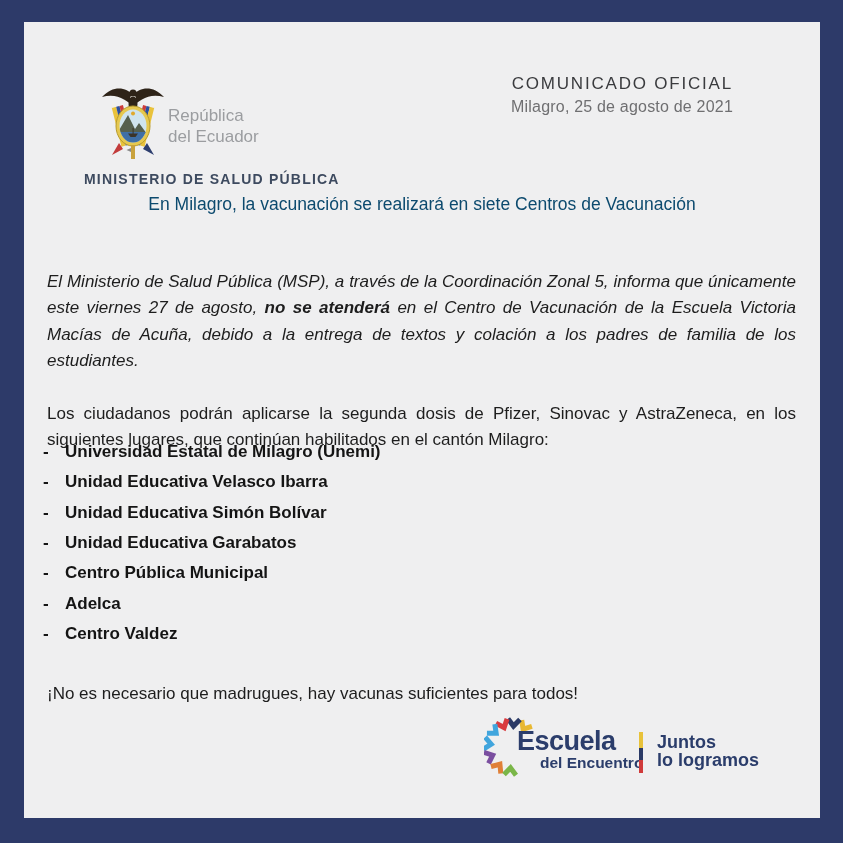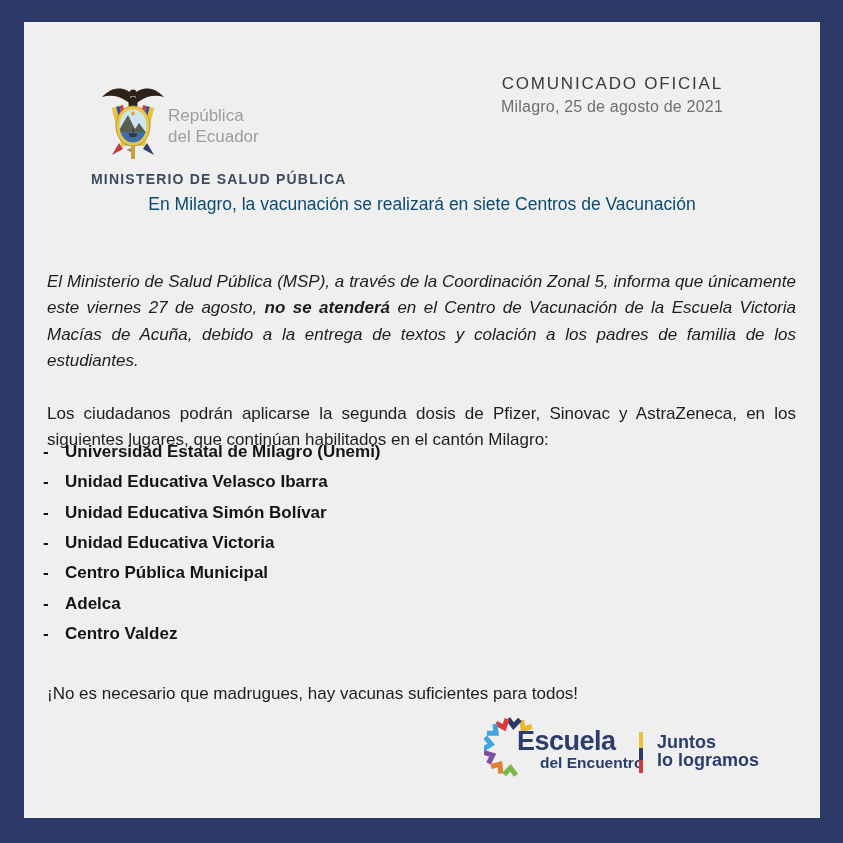--- a/index.html
+++ b/index.html
@@ -11,27 +11,27 @@
   .abs{position:absolute;}
   .card{
     position:absolute;left:24px;top:22px;width:796px;height:796px;
     background:#efeff0;
   }
   
   .emblem{left:76px;top:60px;}
   .republic{
     left:144px;top:84px;font-size:17px;line-height:20.5px;color:#9b9da0;
   }
-  .official-block{right:97px;top:52px;text-align:right;}
+  .official-block{right:87px;top:52px;text-align:right;}
   .comunicado{
     font-size:17px;letter-spacing:1.8px;color:#3a3b3e;font-weight:500;
   }
   .date{font-size:16px;color:#6f6f71;margin-top:4px;letter-spacing:.2px;}
   .ministry{
-    left:67px;top:149px;font-size:14px;font-weight:bold;
+    left:60px;top:149px;font-size:14px;font-weight:bold;
     letter-spacing:1.2px;color:#3d4a5f;
   }
   .headline{
     left:0;top:171px;width:100%;text-align:center;
     font-size:17.5px;line-height:22px;font-weight:normal;color:#0c4a6e;
   }
   
   .para{
     left:23px;width:749px;font-size:17px;line-height:26.4px;
     text-align:justify;color:#1d1d1d;
@@ -137,21 +137,21 @@
     <div class="list-item">
       <span class="dash">-</span>
       <span>Unidad Educativa Velasco Ibarra</span>
     </div>
     <div class="list-item">
       <span class="dash">-</span>
       <span>Unidad Educativa Simón Bolívar</span>
     </div>
     <div class="list-item">
       <span class="dash">-</span>
-      <span>Unidad Educativa Victoria</span>
+      <span>Unidad Educativa Garabatos</span>
     </div>
     <div class="list-item">
       <span class="dash">-</span>
       <span>Centro Pública Municipal</span>
     </div>
     <div class="list-item">
       <span class="dash">-</span>
       <span>Adelca</span>
     </div>
     <div class="list-item">

